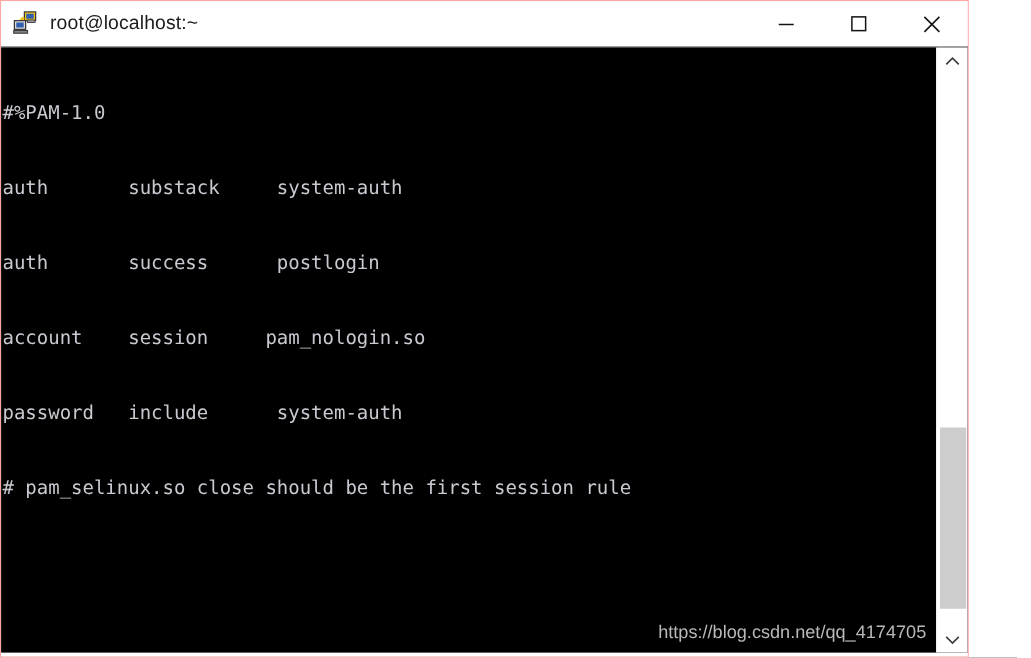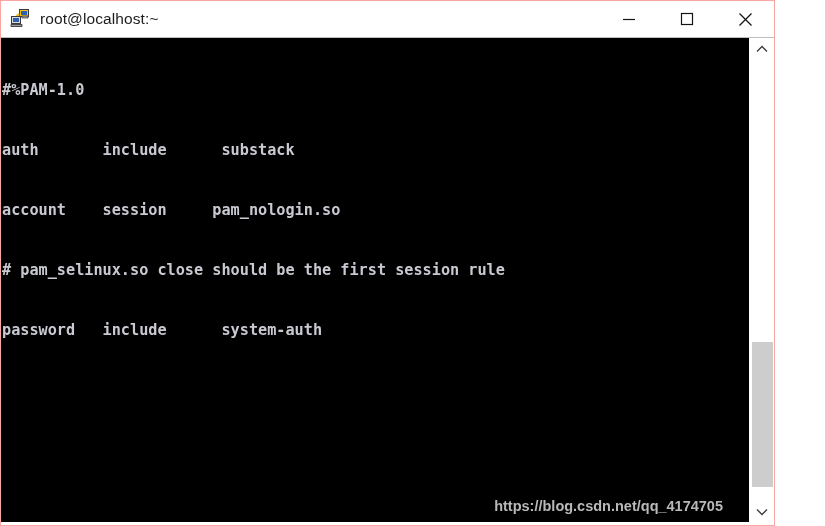--- a/index.html
+++ b/index.html
@@ -68,21 +68,20 @@
   .win-btn svg { display: block; }
 
   
   #term-area {
     position: relative;
     flex: 1 1 auto;
     display: flex;
     background: #000000;
     overflow: hidden;
     border-top: 1px solid #bdbdbd;
-    font-weight: bold;
   }
   #term {
     position: relative;
     flex: 1 1 auto;
     background: #000000;
     overflow: hidden;
     font-family: "DejaVu Sans Mono", "Liberation Mono", monospace;
     font-size: 15.2px;
     line-height: 20px;
     padding-top: 2px;
@@ -94,21 +93,21 @@
     line-height: 20px;
     white-space: pre;
     padding-left: 1px;
     letter-spacing: 0px;
     color: #c9c9d2;
   }
 
   
   #watermark {
     position: absolute;
-    right: 26px;
+    right: 8px;
     bottom: 6px;
     font-family: "Liberation Sans", sans-serif;
     font-size: 14.5px;
     color: #b9b9b9;
     white-space: nowrap;
     pointer-events: none;
   }
 
   
   #scrollbar {
@@ -191,24 +190,25 @@
           <line x1="13.5" y1="1.5" x2="1.5" y2="13.5" stroke="#141414" stroke-width="1.3"></line>
         </svg>
       </div>
     </div>
   </div>
 
   <div id="term-area">
 
     <div id="term">
       <div class="trow">#%PAM-1.0</div>
-      <div class="trow">auth       include      substack</div>
+      <div class="trow">auth       substack     system-auth</div>
+      <div class="trow">auth       success      postlogin</div>
       <div class="trow">account    session     pam_nologin.so</div>
+      <div class="trow">password   include      system-auth</div>
       <div class="trow"># pam_selinux.so close should be the first session rule</div>
-      <div class="trow">password   include      system-auth</div>
       
       
       
       
       
       
       
       
       
       

